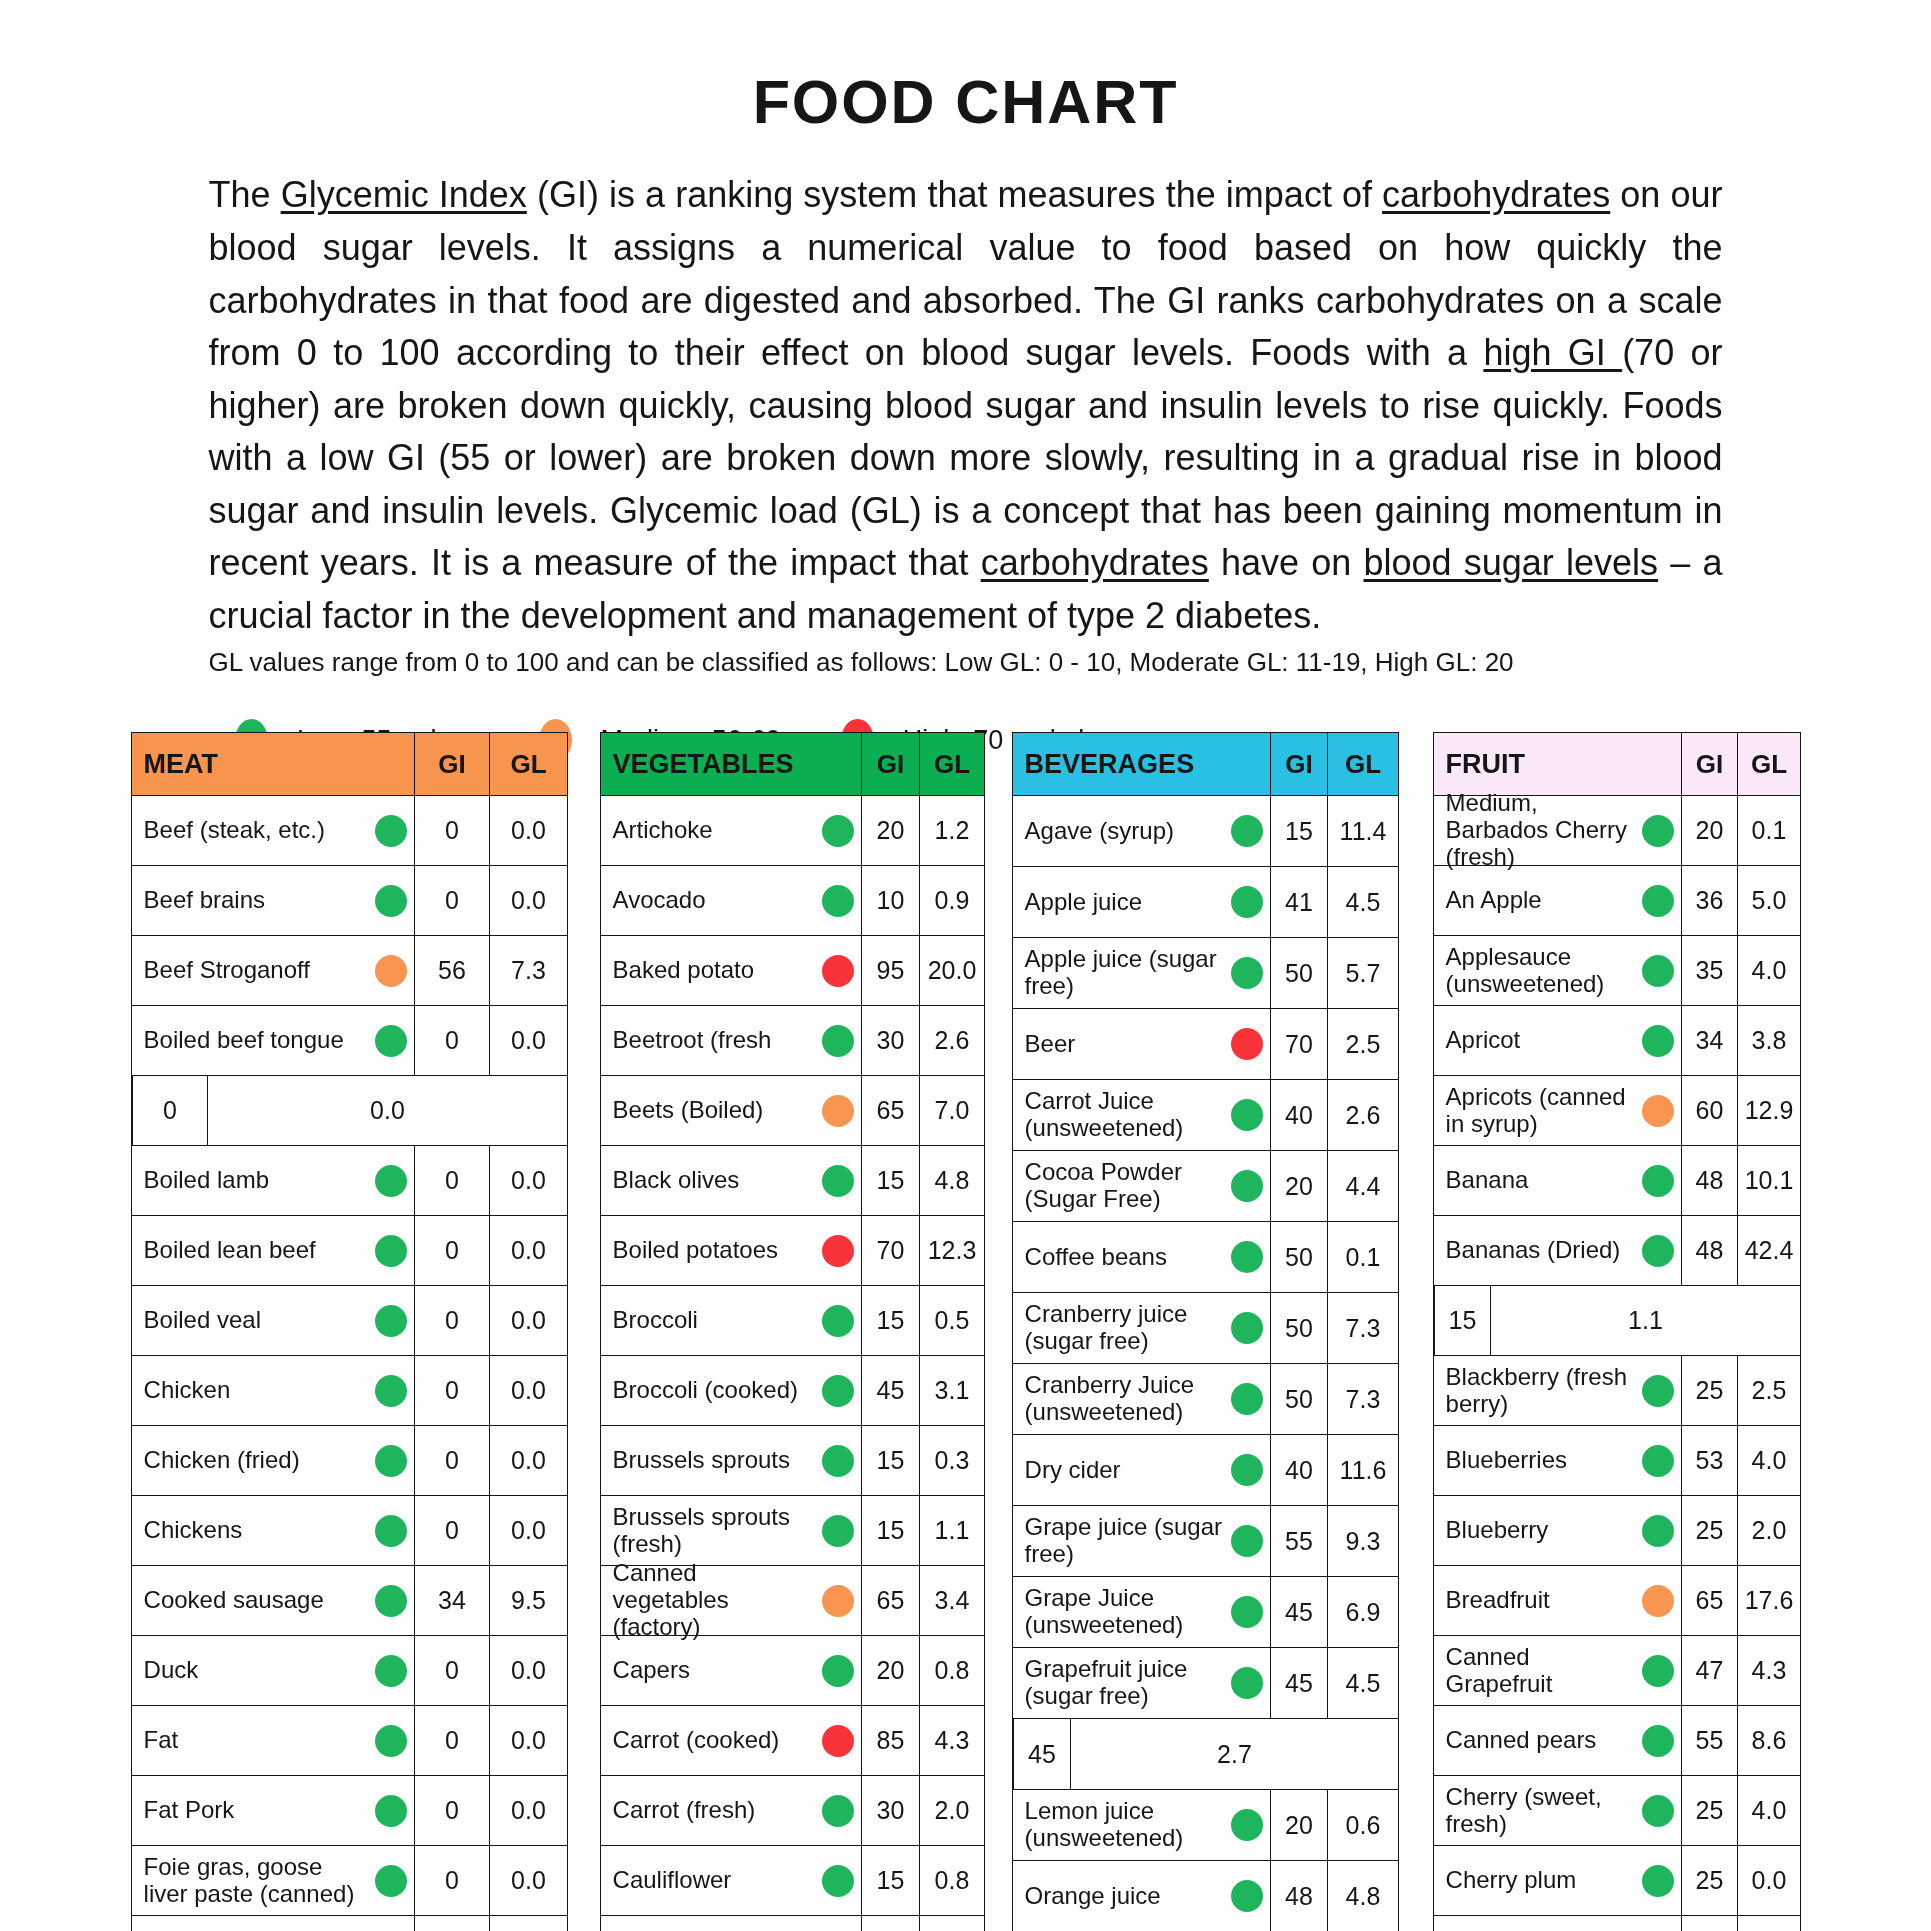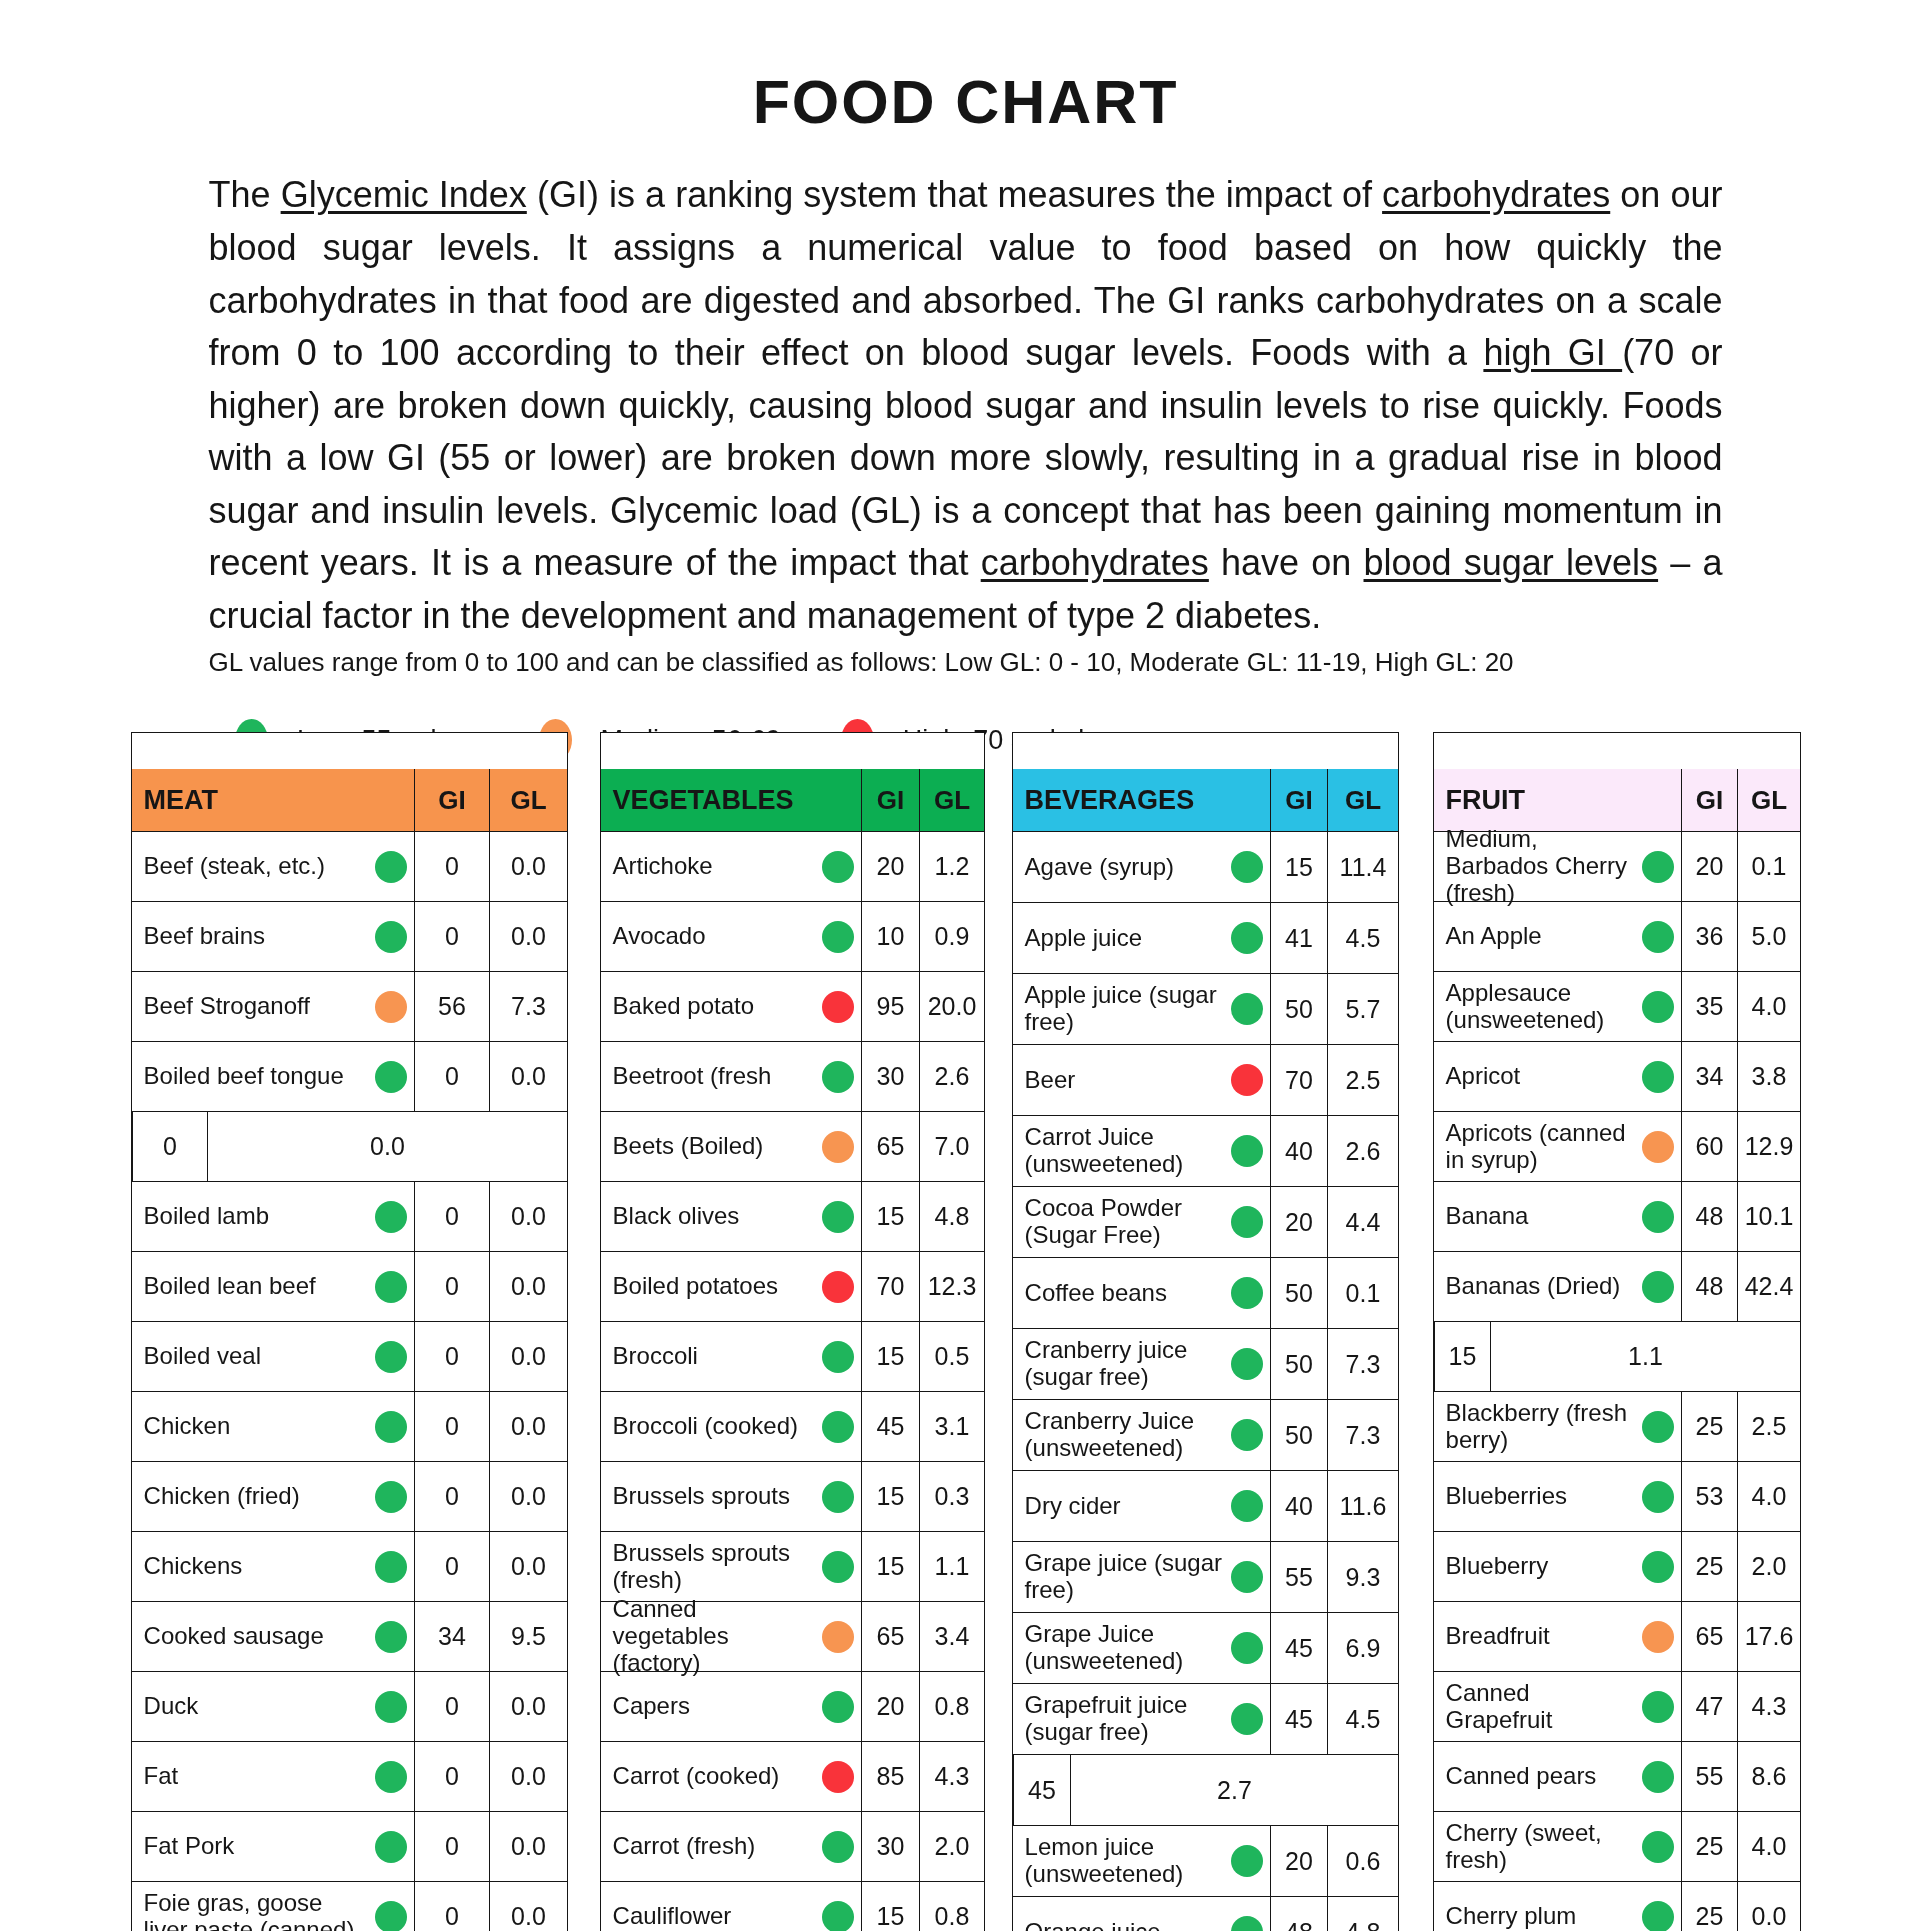--- a/index.html
+++ b/index.html
@@ -25,21 +25,21 @@
   .legend-label { font-size:27px; }
 
   
   .tables-region { position:absolute; left:0; top:732px; width:1931px; bottom:0; }
   .food-table { position:absolute; top:0; border:1.9px solid #161616; background:#fff; box-sizing:border-box; }
   .t-meat  { left:131px;  width:437px; --name-w:282px; --gi-w:75px; --row-h:70px; }
   .t-veg   { left:600px;  width:385px; --name-w:260px; --gi-w:58px; --row-h:70px; }
   .t-bev   { left:1012px; width:387px; --name-w:257px; --gi-w:57px; --row-h:71px; }
   .t-fruit { left:1433px; width:368px; --name-w:247px; --gi-w:56px; --row-h:70px; }
 
-  .thead { display:flex; height:62px; box-sizing:border-box;margin-top:36px; }
+  .thead { display:flex; height:62px; box-sizing:border-box; }
   .th-name { width:var(--name-w); display:flex; align-items:center; padding-left:11.6px; box-sizing:border-box;
              font-weight:bold; font-size:27px; }
   .th-gi, .th-gl { display:flex; align-items:center; justify-content:center; font-weight:bold; font-size:26px;
              border-left:1.9px solid #161616; box-sizing:border-box; }
   .th-gi { width:var(--gi-w); }
   .th-gl { flex:1; }
 
   .trow { display:flex; height:var(--row-h); border-top:1.9px solid #161616; box-sizing:border-box; }
   .td-name { width:var(--name-w); position:relative; display:flex; align-items:center; padding:1.9px 42px 1.9px 11.6px;
              box-sizing:border-box; }

